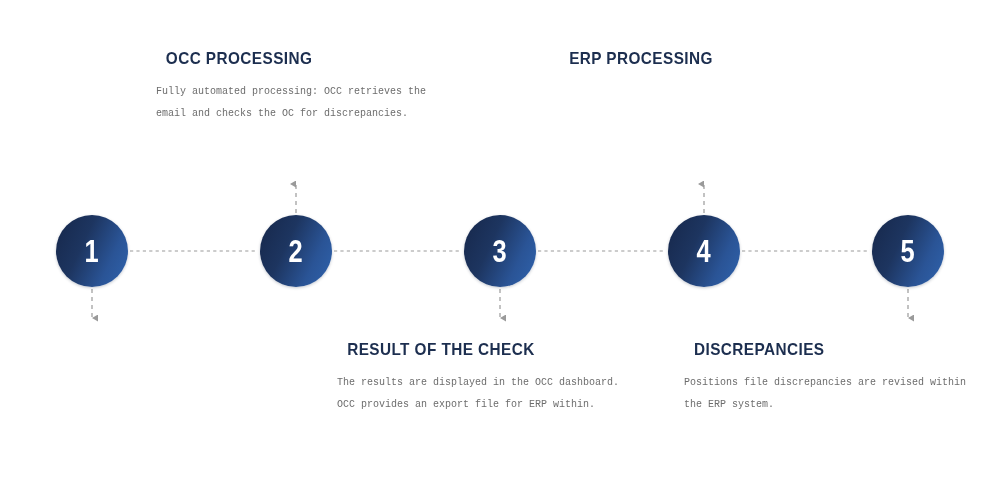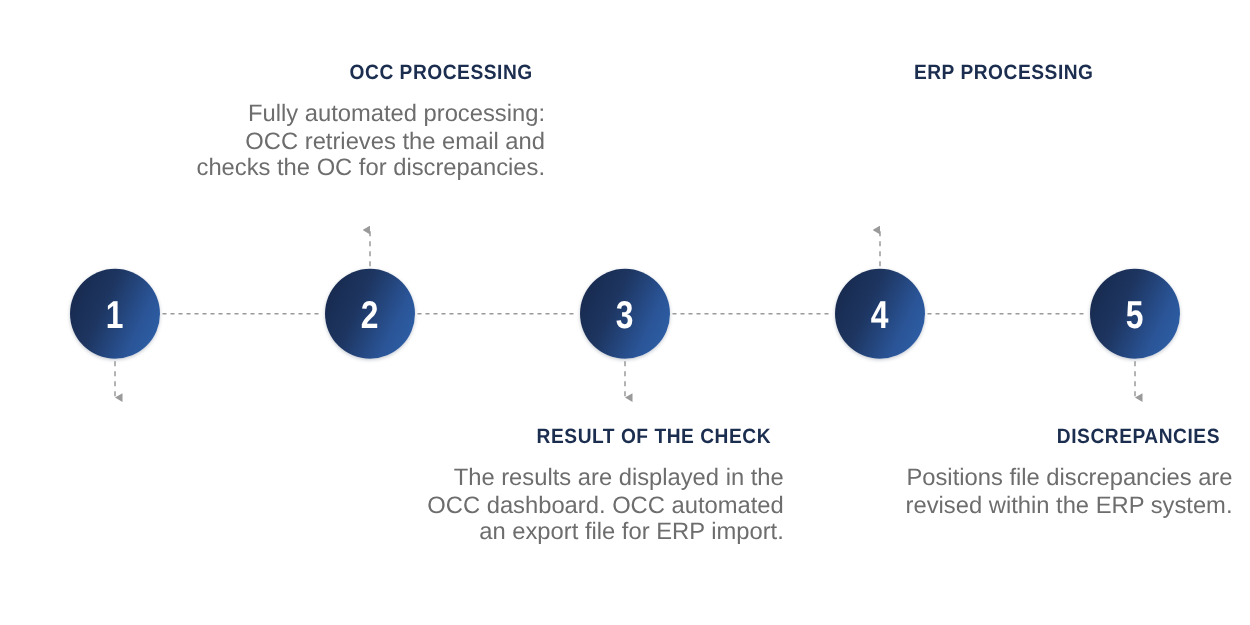--- a/index.html
+++ b/index.html
@@ -68,27 +68,28 @@
     text-transform: uppercase;
     transform: scaleX(0.93);
     margin: 0 0 13px 0;
     white-space: nowrap;
   }
   .step-title.c  { transform-origin: center; }
   .step-title.l  { transform-origin: left; }
 
   .step-body {
     color: #6d6d6d;
-    font-size: 19px;
+    font-size: 10px;
     line-height: 21.5px;
     margin: 0;
     font-weight: normal;
+    font-family: Liberation Mono, monospace;
   }
   .align-left   { text-align: left; }
-  .align-center { text-align: right; }
+  .align-center { text-align: left; }
 
   
   .above { }
   .below { }
 </style>
 </head>
 <body>
 
 <div id="stage">
 
@@ -128,31 +129,31 @@
   <div class="step-text above align-center" style="left:156px; top:49px; width:280px;">
     <div class="step-title c">OCC PROCESSING</div>
     <p class="step-body">Fully automated processing: OCC retrieves the email and checks the OC for discrepancies.</p>
   </div>
 
   <div class="step-node" style="left:464px; top:215px;">
     <span class="step-num">3</span>
   </div>
   <div class="step-text below align-center" style="left:337px; top:340px; width:290px;">
     <div class="step-title c">RESULT OF THE CHECK</div>
-    <p class="step-body">The results are displayed in the OCC dashboard. OCC automated an export file for ERP import.</p>
+    <p class="step-body">The results are displayed in the OCC dashboard. OCC provides an export file for ERP within.</p>
   </div>
 
   <div class="step-node" style="left:668px; top:215px;">
     <span class="step-num">4</span>
   </div>
-  <div class="step-text above align-center" style="left:559px; top:49px; width:290px;margin-left:36px;">
+  <div class="step-text above align-center" style="left:559px; top:49px; width:290px;">
     <div class="step-title c">ERP PROCESSING</div>
   </div>
 
   <div class="step-node" style="left:872px; top:215px;">
     <span class="step-num">5</span>
   </div>
-  <div class="step-text below align-center" style="left:700px; top:340px; width:286px;">
+  <div class="step-text below align-center" style="left:684px; top:340px; width:286px;">
     <div class="step-title c">DISCREPANCIES</div>
     <p class="step-body">Positions file discrepancies are revised within the ERP system.</p>
   </div>
 
 </div>
 
 </body></html>

